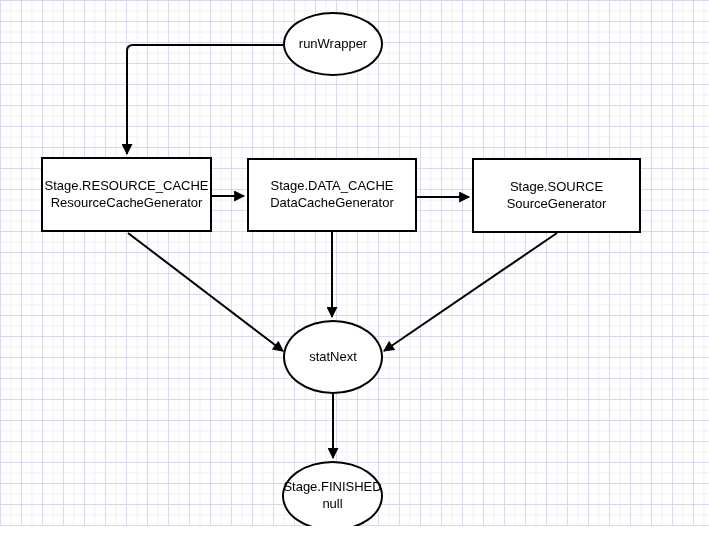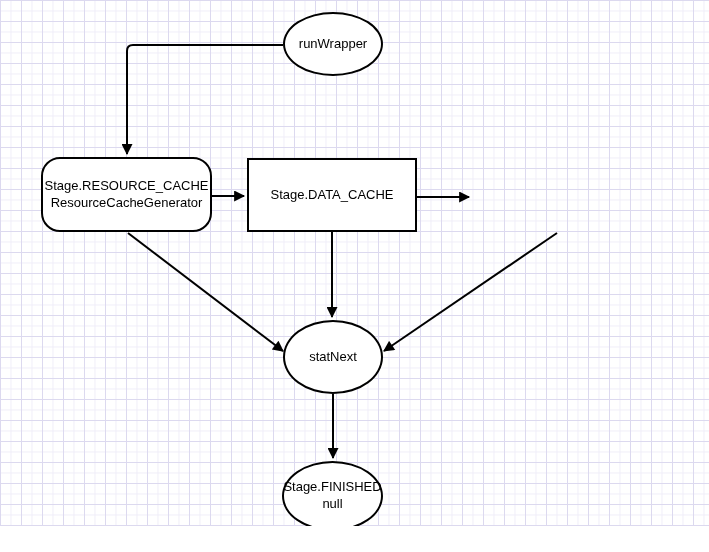--- a/index.html
+++ b/index.html
@@ -40,21 +40,21 @@
     font-size: 13px;
     line-height: 1.3;
     color: var(--stroke, #000000);
     cursor: default;
   }
   .node.ellipse { border-radius: 50%; }
   .node .nline { white-space: nowrap; }
 
   
   #node-run-wrapper    { left: 283px; top: 12px;  width: 100px; height: 64px; }
-  #node-resource-cache { left: 41px;  top: 157px; width: 171px; height: 75px; border-radius: 19px; }
+  #node-resource-cache { left: 41px;  top: 157px; width: 171px; height: 75px; }
   #node-data-cache     { left: 247px; top: 158px; width: 170px; height: 74px; }
   #node-source         { left: 472px; top: 158px; width: 169px; height: 75px; }
   #node-stat-next      { left: 283px; top: 320px; width: 100px; height: 74px; text-align: right; }
   #node-finished       { left: 282px; top: 461px; width: 101px; height: 70px; align-items: center; }
 </style>
 </head>
 <body>
 
 <div class="canvas">
 
@@ -79,22 +79,27 @@
     <div class="nline">runWrapper</div>
   </div>
 
   <div class="node" id="node-resource-cache">
     <div class="nline">Stage.RESOURCE_CACHE</div>
     <div class="nline">ResourceCacheGenerator</div>
   </div>
 
   <div class="node" id="node-data-cache">
     <div class="nline">Stage.DATA_CACHE</div>
+    <div class="nline">DataCacheGenerator</div>
   </div>
 
+  <div class="node" id="node-source">
+    <div class="nline">Stage.SOURCE</div>
+    <div class="nline">SourceGenerator</div>
+  </div>
 
   <div class="node ellipse" id="node-stat-next">
     <div class="nline">statNext</div>
   </div>
 
   <div class="node ellipse" id="node-finished">
     <div class="nline">Stage.FINISHED</div>
     <div class="nline">null</div>
   </div>
 

